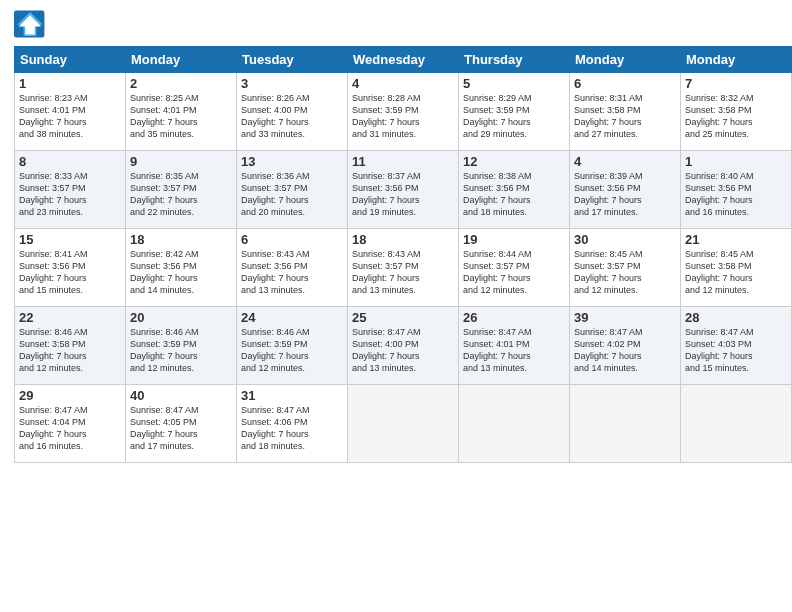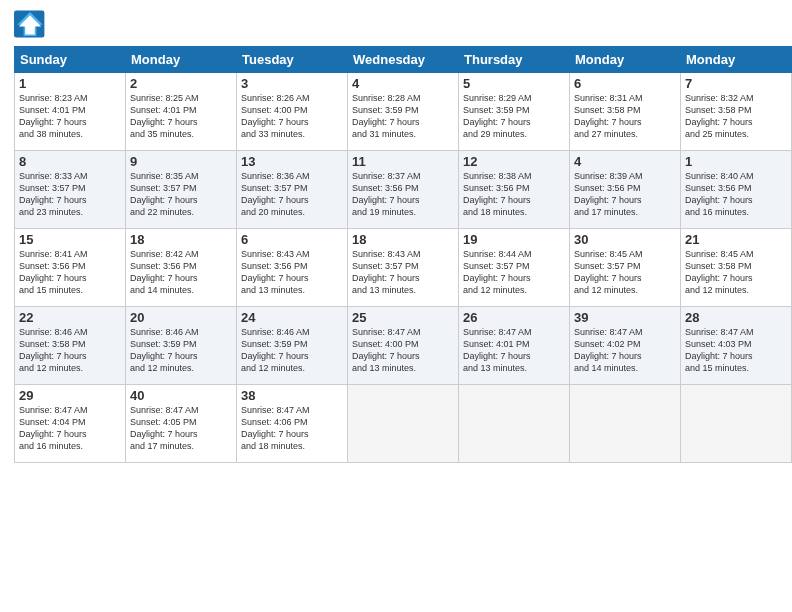--- a/index.html
+++ b/index.html
@@ -250,21 +250,21 @@
         <tr>
           <td>
             <span class="day-num">29</span>
             <div class="cell-text">Sunrise: 8:47 AM<br>Sunset: 4:04 PM<br>Daylight: 7 hours<br>and 16 minutes.</div>
           </td>
           <td>
             <span class="day-num">40</span>
             <div class="cell-text">Sunrise: 8:47 AM<br>Sunset: 4:05 PM<br>Daylight: 7 hours<br>and 17 minutes.</div>
           </td>
           <td>
-            <span class="day-num">38</span>
+            <span class="day-num">31</span>
             <div class="cell-text">Sunrise: 8:47 AM<br>Sunset: 4:06 PM<br>Daylight: 7 hours<br>and 18 minutes.</div>
           </td>
           <td class="empty"></td>
           <td class="empty"></td>
           <td class="empty"></td>
           <td class="empty"></td>
         </tr>
       </tbody>
   </table>
 </div>

